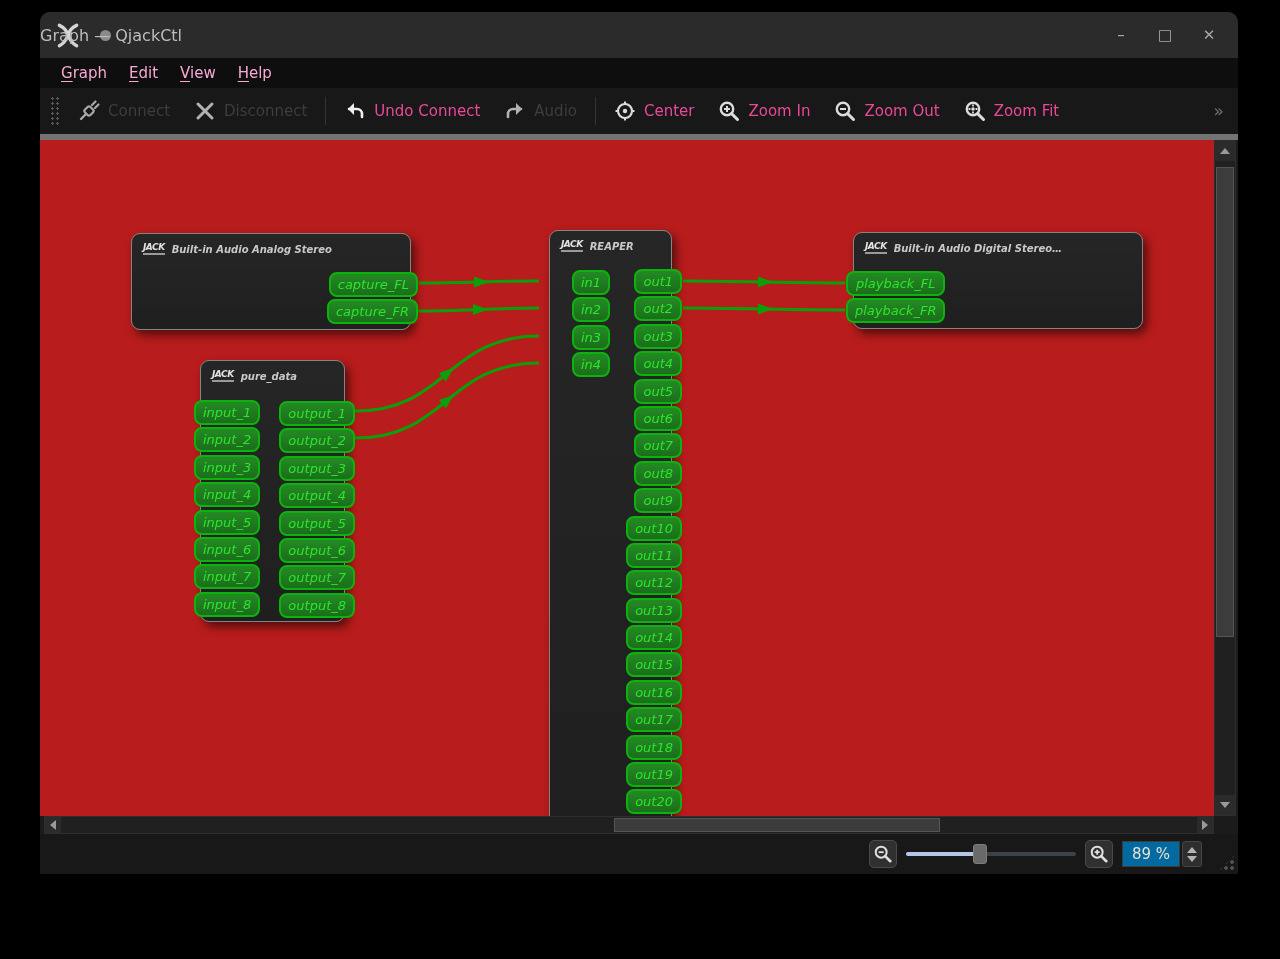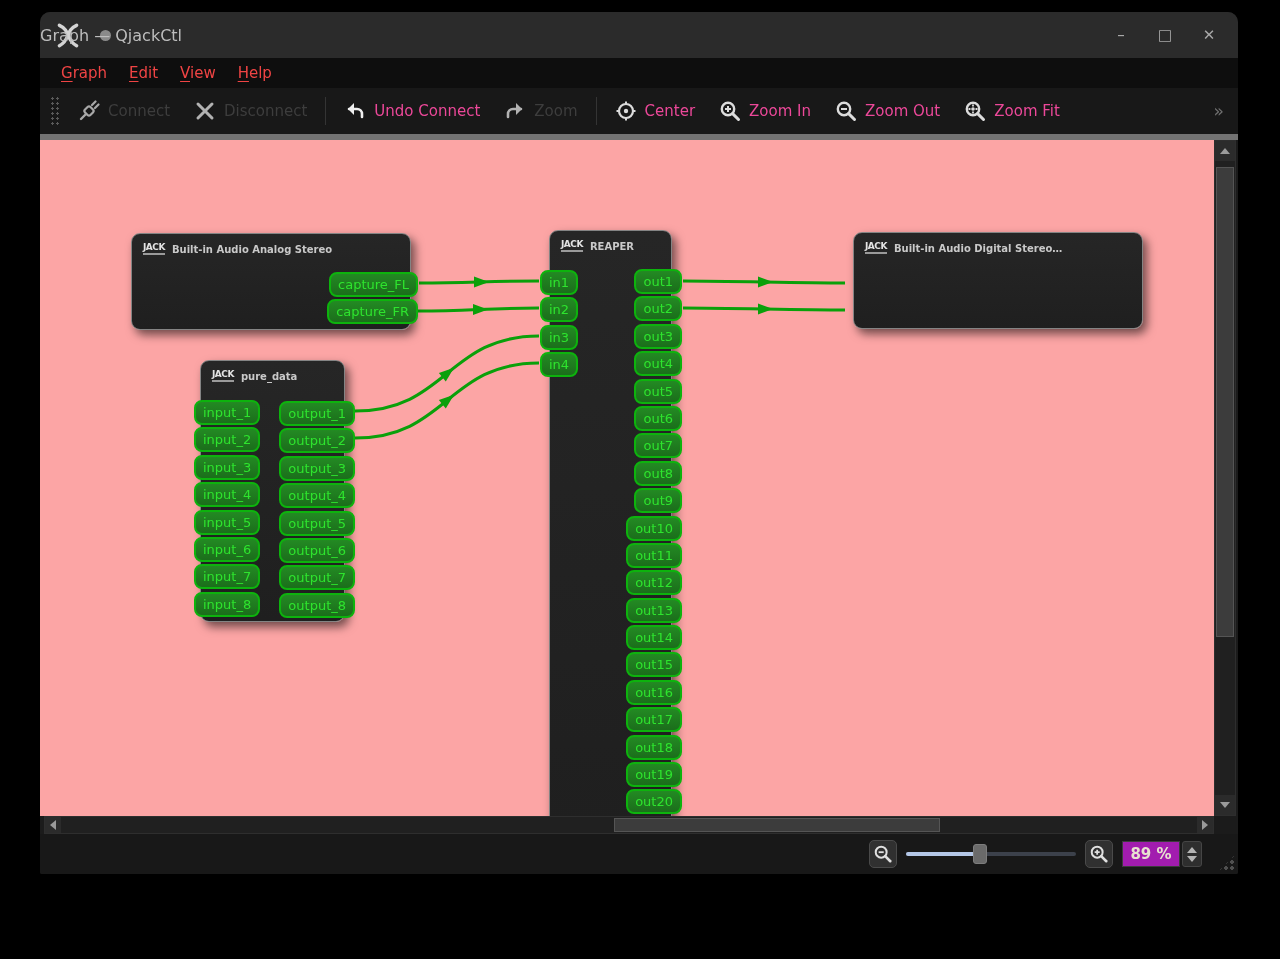--- a/index.html
+++ b/index.html
@@ -15,38 +15,38 @@
   .titlebar { position:relative; height:46px; background:#2b2b2b; display:flex; align-items:center; }
   .app-icon { margin-left:14px; width:28px; height:28px; }
   .status-dot { width:11px; height:11px; border-radius:50%; background:#8a8a8a; margin-left:18px; }
   .win-title { position:absolute; left:0; right:0; text-align:left; color:#bdbdbd; font-size:16px; }
   .win-btns { margin-left:auto; display:flex; gap:14px; padding-right:14px; }
   .win-btn { width:30px; height:30px; display:flex; align-items:center; justify-content:center;
              color:#a8a8a8; font-size:15px; cursor:default; }
 
   
   .menubar { height:30px; background:#0e0e0e; display:flex; align-items:center; padding-left:10px; }
-  .menu-item { color:#ef4444; font-size:15px; padding:3px 11px; }
+  .menu-item { color:#f9a8d4; font-size:15px; padding:3px 11px; }
   .menu-item .mn { text-decoration:underline; text-underline-offset:3px; }
 
   
   .toolbar { height:52px; background:#181818; display:flex; align-items:center; padding:0 8px;
              border-bottom:6px solid #737373; }
   .tb-handle { width:10px; height:30px; margin:0 6px 0 2px;
                background-image:radial-gradient(#5a5a5a 1.2px, transparent 1.3px);
                background-size:5px 5px; }
   .tb-btn { display:flex; align-items:center; gap:8px; padding:7px 12px; border-radius:4px; }
   .tb-btn .lbl { font-size:15px; color:#ec4899; white-space:nowrap; }
   .tb-btn.disabled .lbl { color:#3d3d3d; }
   .tb-sep { width:1px; height:28px; background:#343434; margin:0 6px; }
   .tb-overflow { margin-left:auto; color:#6f6f6f; font-size:17px; padding-right:6px; }
   .icon22 { width:22px; height:22px; flex:0 0 auto; }
 
   
-  .canvas { position:relative; height:676px; width:1174px; background:#fca5a5; overflow:hidden; }
+  .canvas { position:relative; height:676px; width:1174px; background:#b91c1c; overflow:hidden;font-style:italic; }
   .wires { position:absolute; left:0; top:0; z-index:1; }
 
   
   .node { position:absolute; background:linear-gradient(180deg,#262626,#1f1f1f);
           border:1px solid #848484; border-radius:9px; z-index:2;
           box-shadow:4px 5px 10px rgba(0,0,0,.55); }
   .node-head { display:flex; align-items:center; gap:7px; padding:9px 11px 0 11px; }
   .node-title { color:#c9c9c9; font-size:10px; font-weight:bold; white-space:nowrap; }
   .jack-badge { font-size:9px; font-weight:800; color:#e3e3e3; border-bottom:2px solid #9a9a9a;
                 line-height:9px; letter-spacing:-0.5px; padding-bottom:1px; }
@@ -60,21 +60,21 @@
   .node-analog  { left:91px;  top:93px;  width:280px; height:97px; }
   .node-reaper  { left:509px; top:90px;  width:123px; height:600px; }
   .node-digital { left:813px; top:92px;  width:290px; height:97px; }
   .node-pure    { left:160px; top:220px; width:145px; height:262px; }
   .node-analog  .ports.right { top:38px; right:-8px; }
   .node-digital .ports.left  { top:38px; left:-8px; }
   .node-reaper  .ports.left  { top:39px; left:-10px; }
   .node-reaper  .ports.right { top:38px; right:-11px; }
   .node-pure    .ports.left  { top:39px; left:-7px; }
   .node-pure    .ports.right { top:40px; right:-11px; }
-  .node-reaper .port { min-width:36px; }
+  .node-reaper .port { min-width:36px;margin-left:32px; }
 
   
   .vscroll { position:absolute; right:2px; top:128px; width:22px; height:676px; background:#202020;
              border:1px solid #2e2e2e; display:flex; flex-direction:column; }
   .hscroll-row { position:absolute; left:0; top:804px; width:1198px; height:18px; display:flex; }
   .hscroll { position:relative; margin-left:4px; width:1170px; height:18px; background:#202020;
              border:1px solid #2e2e2e; }
   .sb-btn { background:#2b2b2b; display:flex; align-items:center; justify-content:center; }
   .vscroll .sb-btn { height:20px; width:100%; }
   .hscroll .sb-btn { width:16px; height:100%; position:absolute; top:0; }
@@ -92,22 +92,22 @@
   .statusbar { position:absolute; left:0; top:822px; width:1198px; height:40px; background:#181818;
                display:flex; align-items:center; justify-content:flex-end; gap:9px; padding-right:36px; }
   .sq-btn { width:28px; height:28px; border-radius:5px; background:#303030; border:1px solid #4a4a4a;
             display:flex; align-items:center; justify-content:center; }
   .zoom-slider { position:relative; width:170px; height:20px; }
   .zs-track { position:absolute; top:8px; left:0; width:100%; height:4px; background:#3c414b; border-radius:2px; }
   .zs-fill  { position:absolute; top:8px; left:0; width:42%; height:4px; background:#b4c7e7; border-radius:2px; }
   .zs-handle{ position:absolute; top:0; left:67px; width:14px; height:20px; background:#6a6a6a;
               border:1px solid #7d7d7d; border-radius:3px; }
   .spinbox { display:flex; }
-  .spin-value { width:58px; height:26px; background:#a21caf; border:1px solid #3c3c3c;
-                color:#e8e2d0; font-size:15px; display:flex; align-items:center; justify-content:center;font-weight:bold; }
+  .spin-value { width:58px; height:26px; background:#0369a1; border:1px solid #3c3c3c;
+                color:#e8e2d0; font-size:15px; display:flex; align-items:center; justify-content:center; }
   .spin-btns { width:20px; height:26px; margin-left:2px; background:#2e2e2e; border:1px solid #454545;
                border-radius:3px; display:flex; flex-direction:column; align-items:center; justify-content:center; gap:3px; }
   .spin-btns .tri.up { border-bottom-color:#b5b5b5; }
   .spin-btns .tri.down { border-top-color:#b5b5b5; }
   .resize-grip { position:absolute; right:3px; bottom:3px; width:16px; height:16px;
                  background-image:
                    radial-gradient(#4f4f4f 1.6px, transparent 1.7px);
                  background-size:6px 6px; background-position:bottom right;
                  clip-path:polygon(100% 0, 100% 100%, 0 100%); }
 </style>
@@ -165,21 +165,21 @@
           <path d="M10 3 L4 9 L10 15 Z" fill="#efefef"></path>
         </svg>
         <span class="lbl">Undo Connect</span>
       </div>
 
       <div class="tb-btn disabled">
         <svg class="icon22" viewBox="0 0 22 22">
           <path d="M17 9 H9 a5 5 0 0 0 -5 5 v3" fill="none" stroke="#b2b2b2" stroke-width="2.6" stroke-linecap="round"></path>
           <path d="M12 3 L18 9 L12 15 Z" fill="#b2b2b2"></path>
         </svg>
-        <span class="lbl">Zoom</span>
+        <span class="lbl">Audio</span>
       </div>
 
       <div class="tb-sep"></div>
 
       <div class="tb-btn">
         <svg class="icon22" viewBox="0 0 22 22">
           <circle cx="11" cy="11" r="7" fill="none" stroke="#dcdcdc" stroke-width="2.2"></circle>
           <circle cx="11" cy="11" r="2.2" fill="#dcdcdc"></circle>
           <path d="M11 1.5 V4 M11 18 V20.5 M1.5 11 H4 M18 11 H20.5" stroke="#dcdcdc" stroke-width="2"></path>
         </svg>
@@ -309,20 +309,24 @@
             <div class="port">out19</div>
             <div class="port">out20</div>
           </div>
       </div>
 
       <div class="node node-digital">
         <div class="node-head">
           <span class="jack-badge">JACK</span>
           <span class="node-title">Built-in Audio Digital Stereo…</span>
         </div>
+        <div class="ports left">
+            <div class="port">playback_FL</div>
+            <div class="port">playback_FR</div>
+          </div>
       </div>
     </div>
 
     <div class="vscroll">
       <div class="sb-btn">
           <div class="tri up"></div>
         </div>
       <div class="v-thumb"></div>
       <div class="sb-btn" style="margin-top:auto;">
           <div class="tri down"></div>

